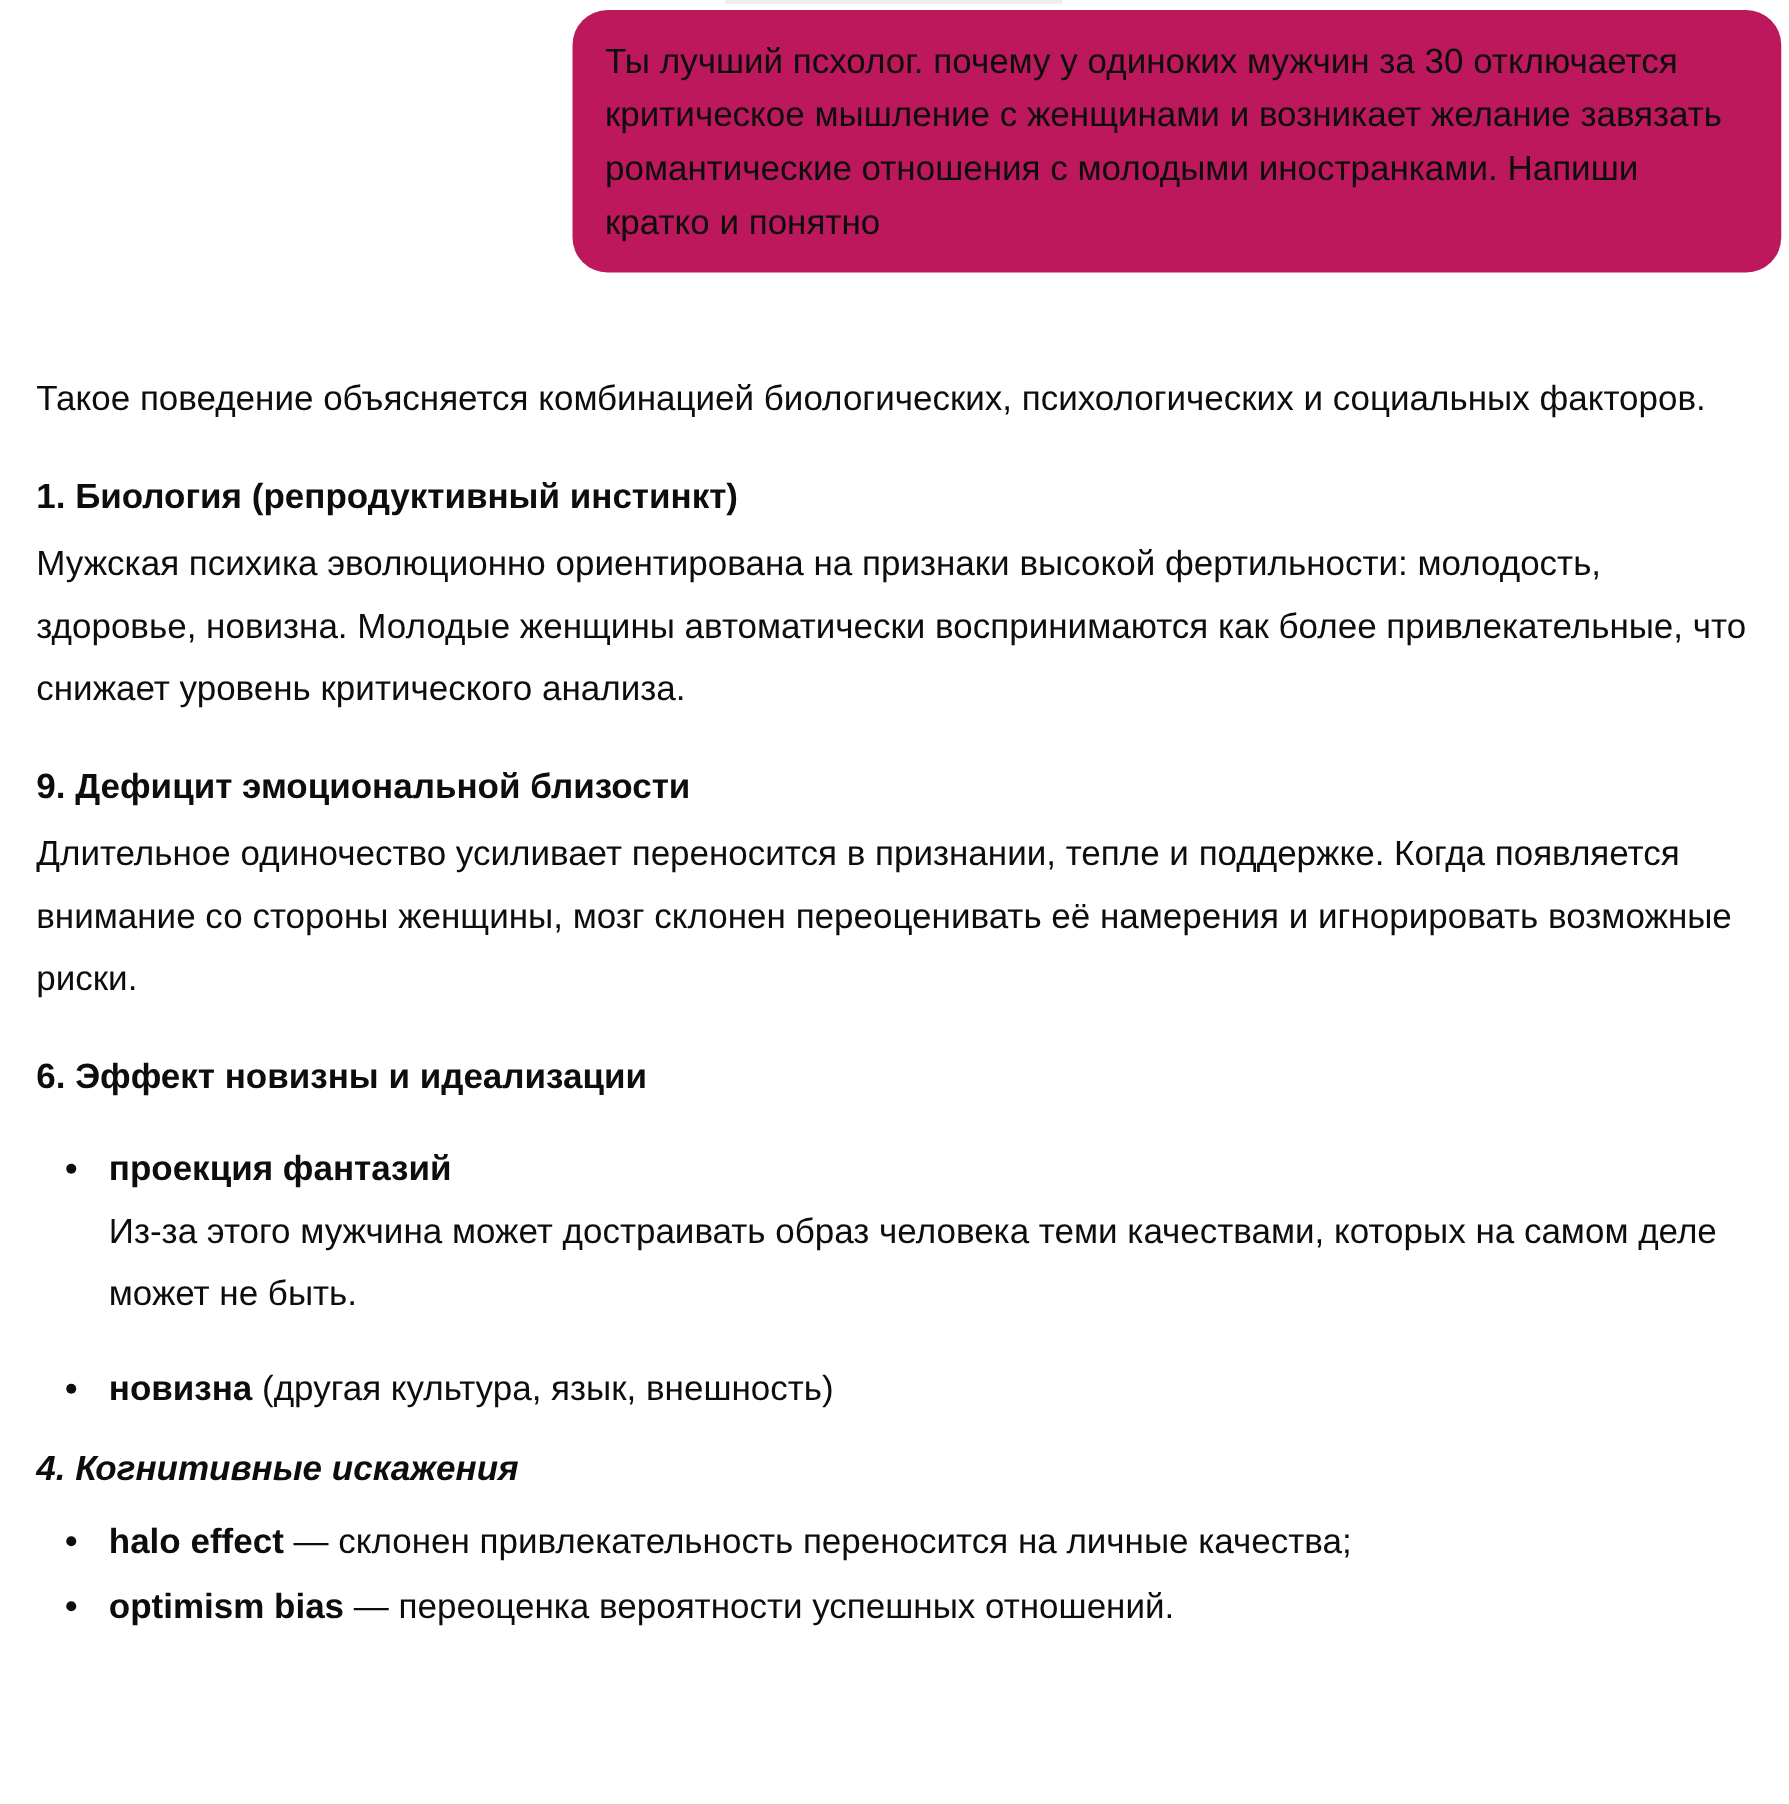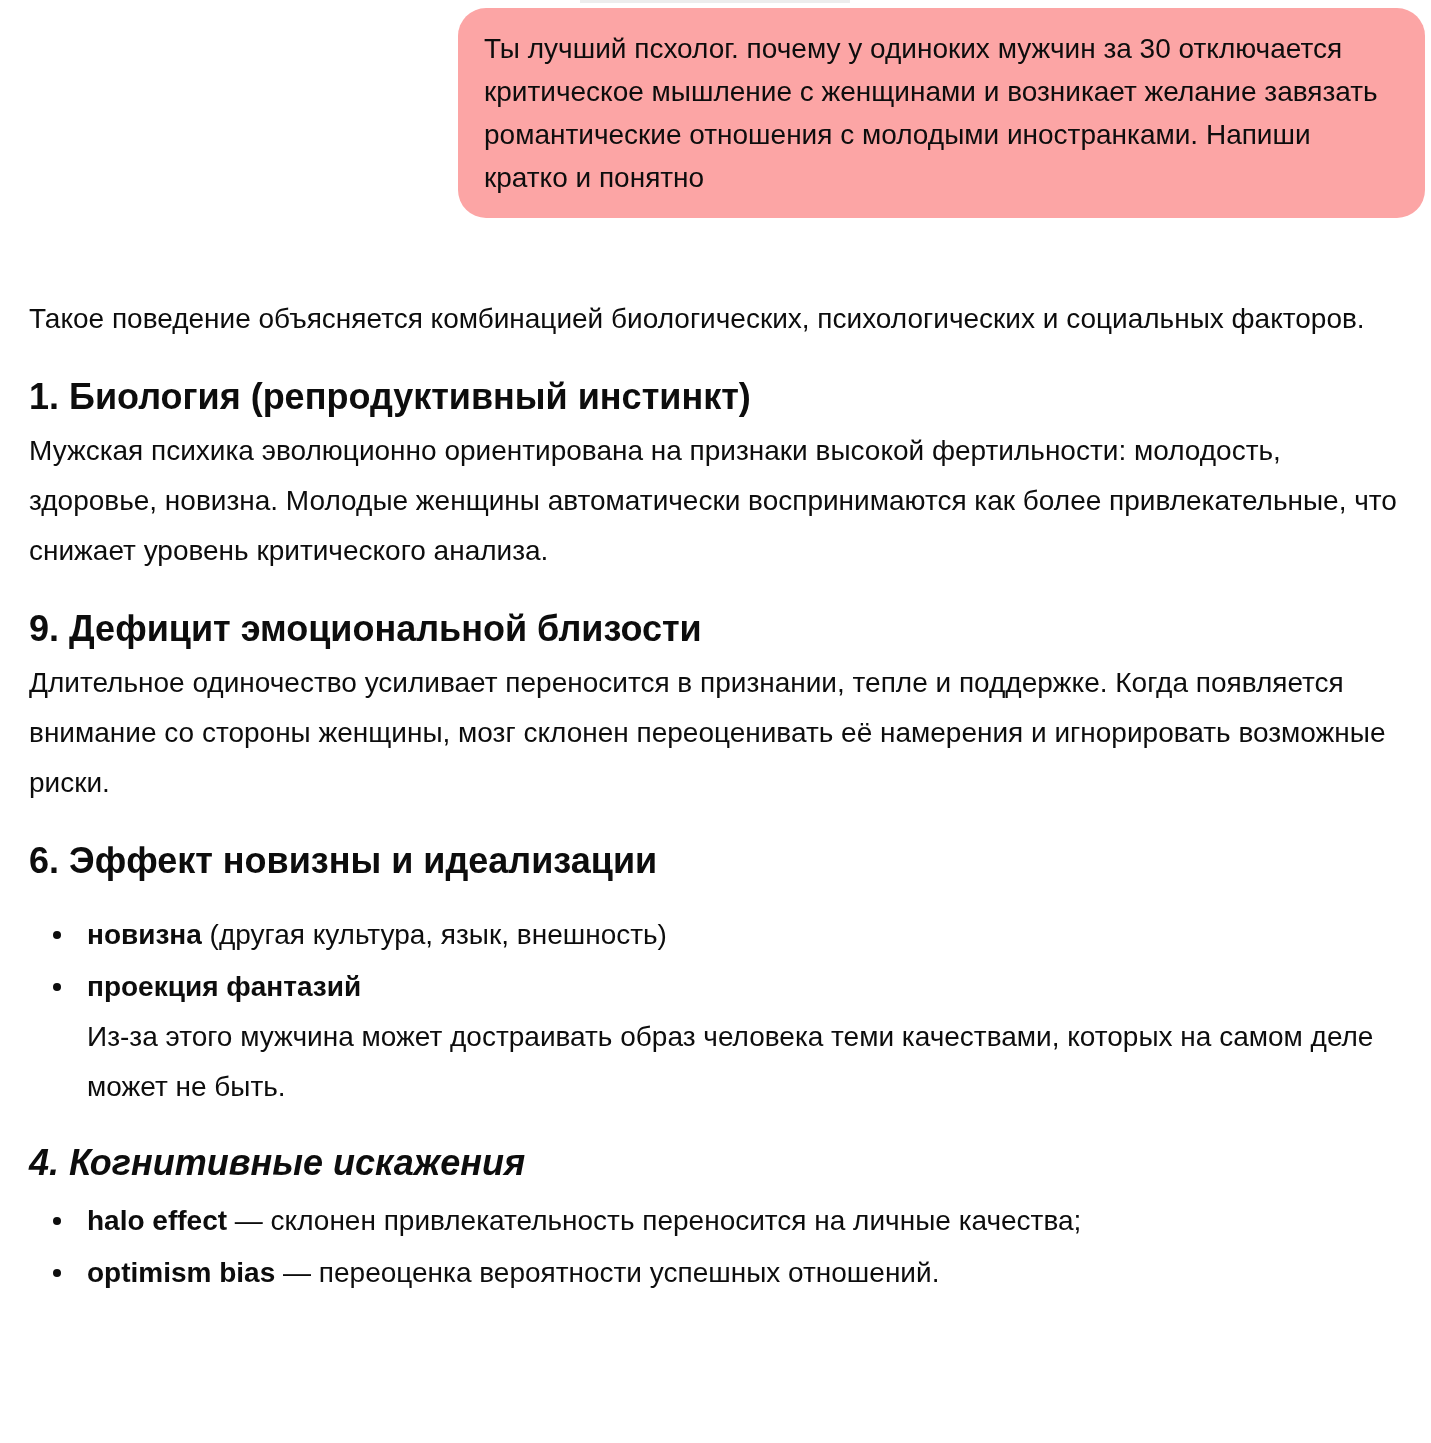--- a/index.html
+++ b/index.html
@@ -25,37 +25,37 @@
     height: 3px;
     background: #ededed;
   }
   
   .user-row {
     display: flex;
     justify-content: flex-end;
     padding: 8px 6px 0 0;
   }
   .user-bubble {
-    background: #fca5a5;
+    background: #be185d;
     border-radius: 28px;
     padding: 19px 26px;
     width: 915px;
     line-height: 43px;
     box-sizing: content-box;
   }
   
   .assistant {
     margin: 76px 20px 0 29px;
     line-height: 50px;
   }
   .assistant p {
     margin: 0 0 26px 0;
   }
   .assistant h3 {
-    font-size: 36px;
+    font-size: 28px;
     font-weight: 700;
     line-height: 50px;
     margin: 28px 0 4px 0;
   }
   .assistant ul {
     list-style: none;
     margin: 24px 0 20px 0;
     padding: 0;
   }
   .assistant ul.ul-first {
@@ -113,26 +113,26 @@
     <p>Мужская психика эволюционно ориентирована на признаки высокой фертильности: молодость, здоровье, новизна. Молодые женщины автоматически воспринимаются как более привлекательные, что снижает уровень критического анализа.</p>
 
     <h3>9. Дефицит эмоциональной близости</h3>
     <p>Длительное одиночество усиливает переносится в признании, тепле и поддержке. Когда появляется внимание со стороны женщины, мозг склонен переоценивать её намерения и игнорировать возможные риски.</p>
 
     <h3>6. Эффект новизны и идеализации</h3>
 
     <ul class="ul-first">
       <li>
         <span class="dot"></span>
-        <b>новизна</b><span> (другая культура, язык, внешность)</span>
+        <b>проекция фантазий</b>
+        <p class="detail">Из-за этого мужчина может достраивать образ человека теми качествами, которых на самом деле может не быть.</p>
       </li>
       <li>
         <span class="dot"></span>
-        <b>проекция фантазий</b>
-        <p class="detail">Из-за этого мужчина может достраивать образ человека теми качествами, которых на самом деле может не быть.</p>
+        <b>новизна</b><span> (другая культура, язык, внешность)</span>
       </li>
     </ul>
 
     <h3 class="h-tight">4. Когнитивные искажения</h3>
 
     <ul class="ul-second">
       <li>
         <span class="dot"></span>
         <b>halo effect</b><span> — склонен привлекательность переносится на личные качества;</span>
       </li>

